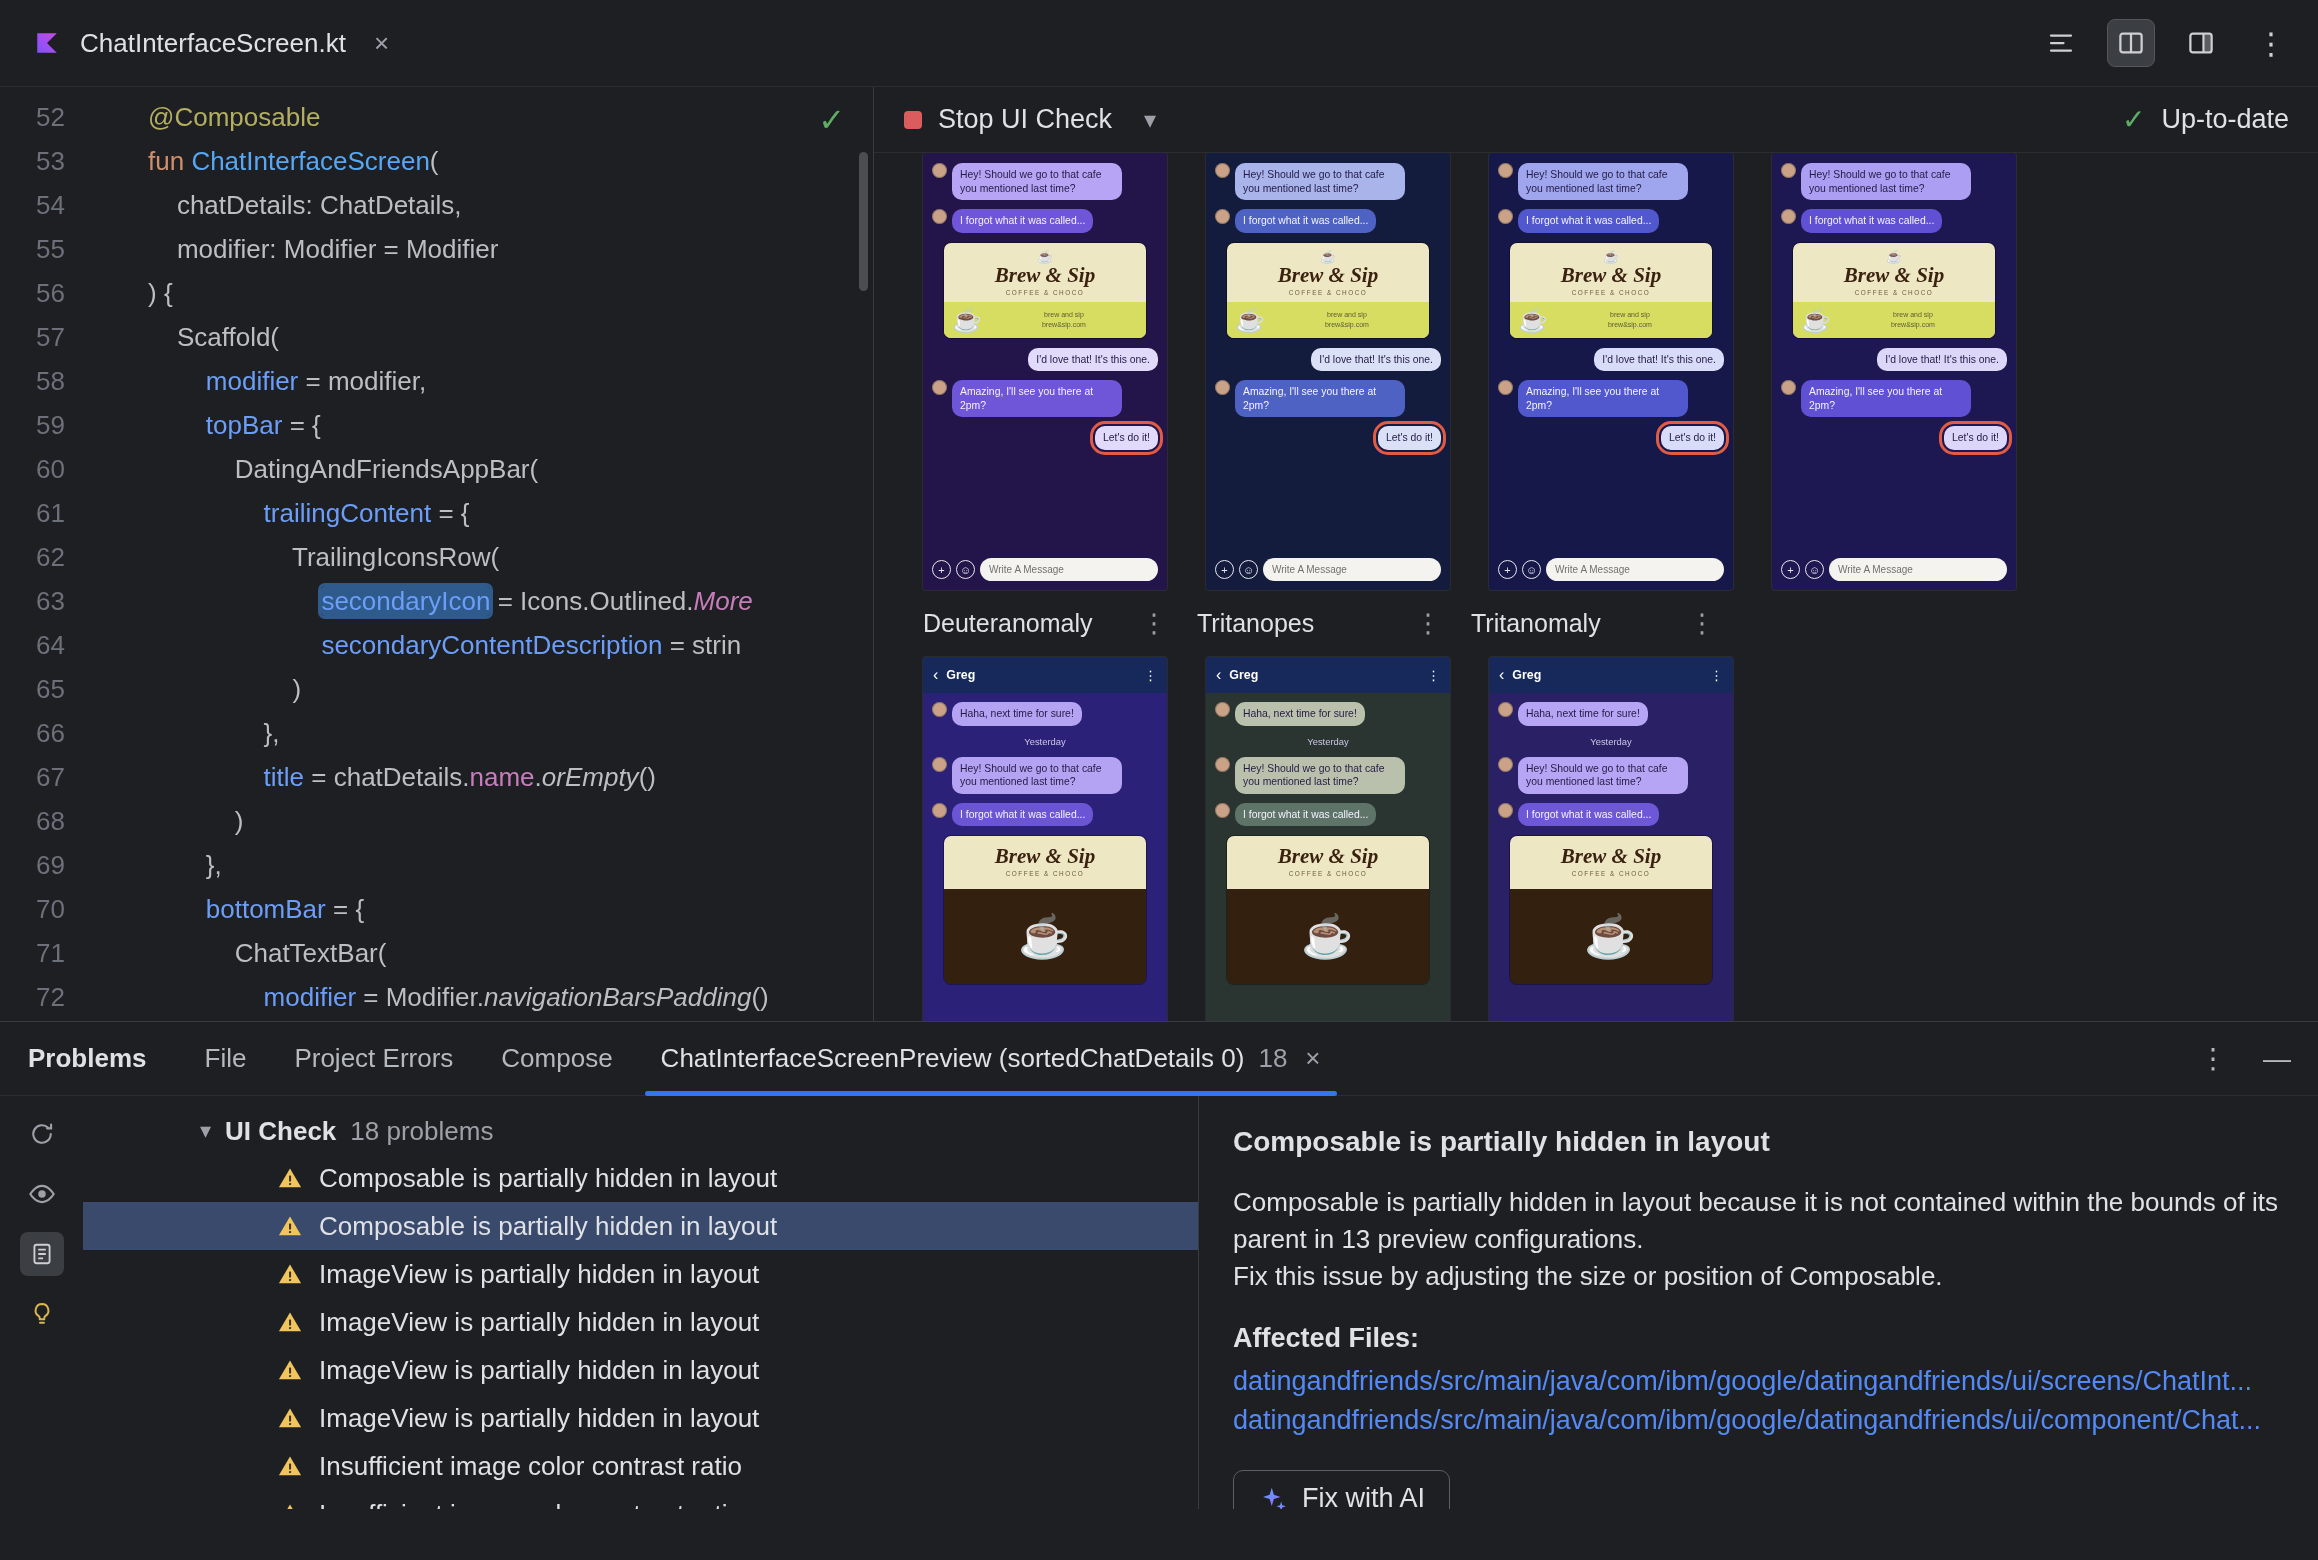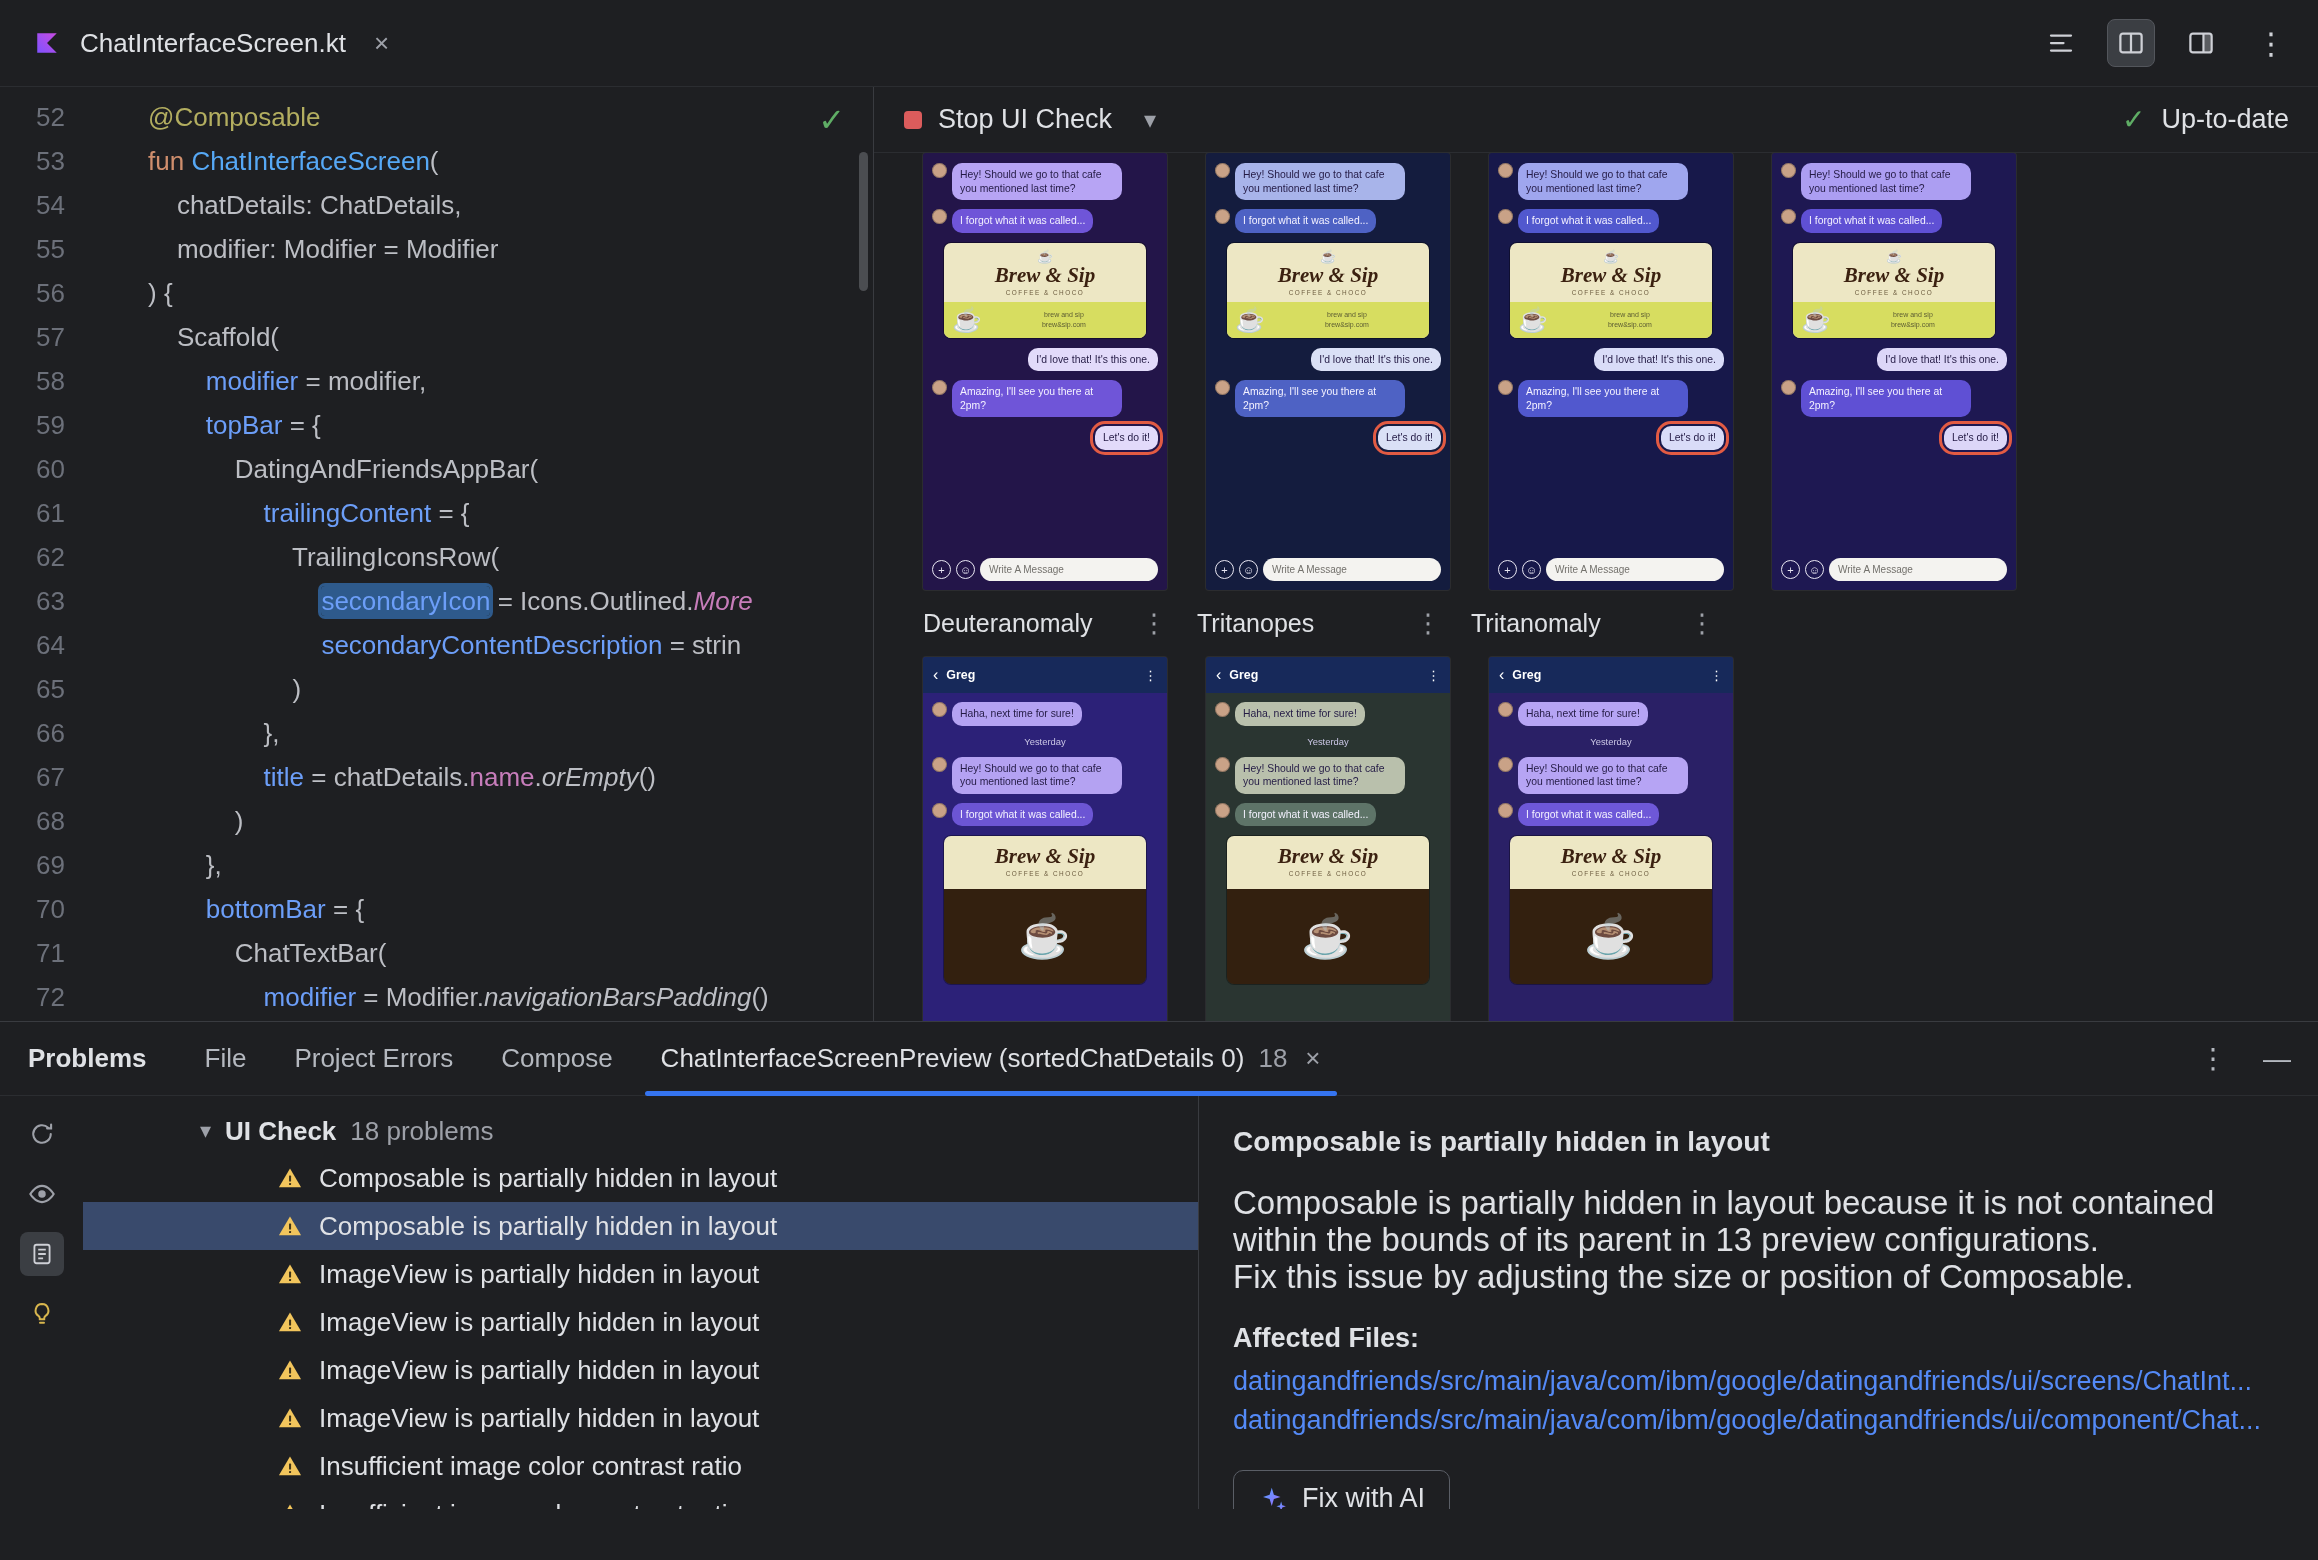--- a/index.html
+++ b/index.html
@@ -89,21 +89,21 @@
 .tree-head{height:46px;display:flex;align-items:center;gap:14px;padding-left:117px;font-size:26px;cursor:pointer}
 .tr-chev{color:#9DA0A8;font-size:22px}
 .tr-label{font-weight:700}
 .tr-meta{color:#9DA0A8}
 .p-row{height:48px;display:flex;align-items:center;gap:16px;padding-left:194px;font-size:26px;cursor:pointer}
 .p-row.selected{background:var(--selection)}
 .p-warn{display:flex;width:26px;height:26px;flex:none}
 .p-warn svg{width:26px;height:26px}
 .bt-detail{flex:1;border-left:1px solid #393B40;padding:30px 34px;overflow:hidden}
 .d-title{font-size:28px;font-weight:700;margin-bottom:26px}
-.d-body{font-size:33px;line-height:37px;color:#DFE1E5}
+.d-body{font-size:26px;line-height:37px;color:#DFE1E5}
 .d-affected{font-size:27px;font-weight:700;margin-top:28px;margin-bottom:8px}
 .d-link{font-size:27px;line-height:39px;color:var(--link);cursor:pointer;white-space:nowrap}
 .d-fix{margin-top:30px;display:inline-flex;align-items:center;gap:14px;height:57px;padding:0 24px;background:transparent;border:1px solid #5A5E66;border-radius:10px;color:#DFE1E5;font-size:27px;font-family:inherit;cursor:pointer}
 .d-spark svg{display:block}
 </style>
 </head>
 <body>
 
 <header class="titlebar">
   <div class="ed-tab">

